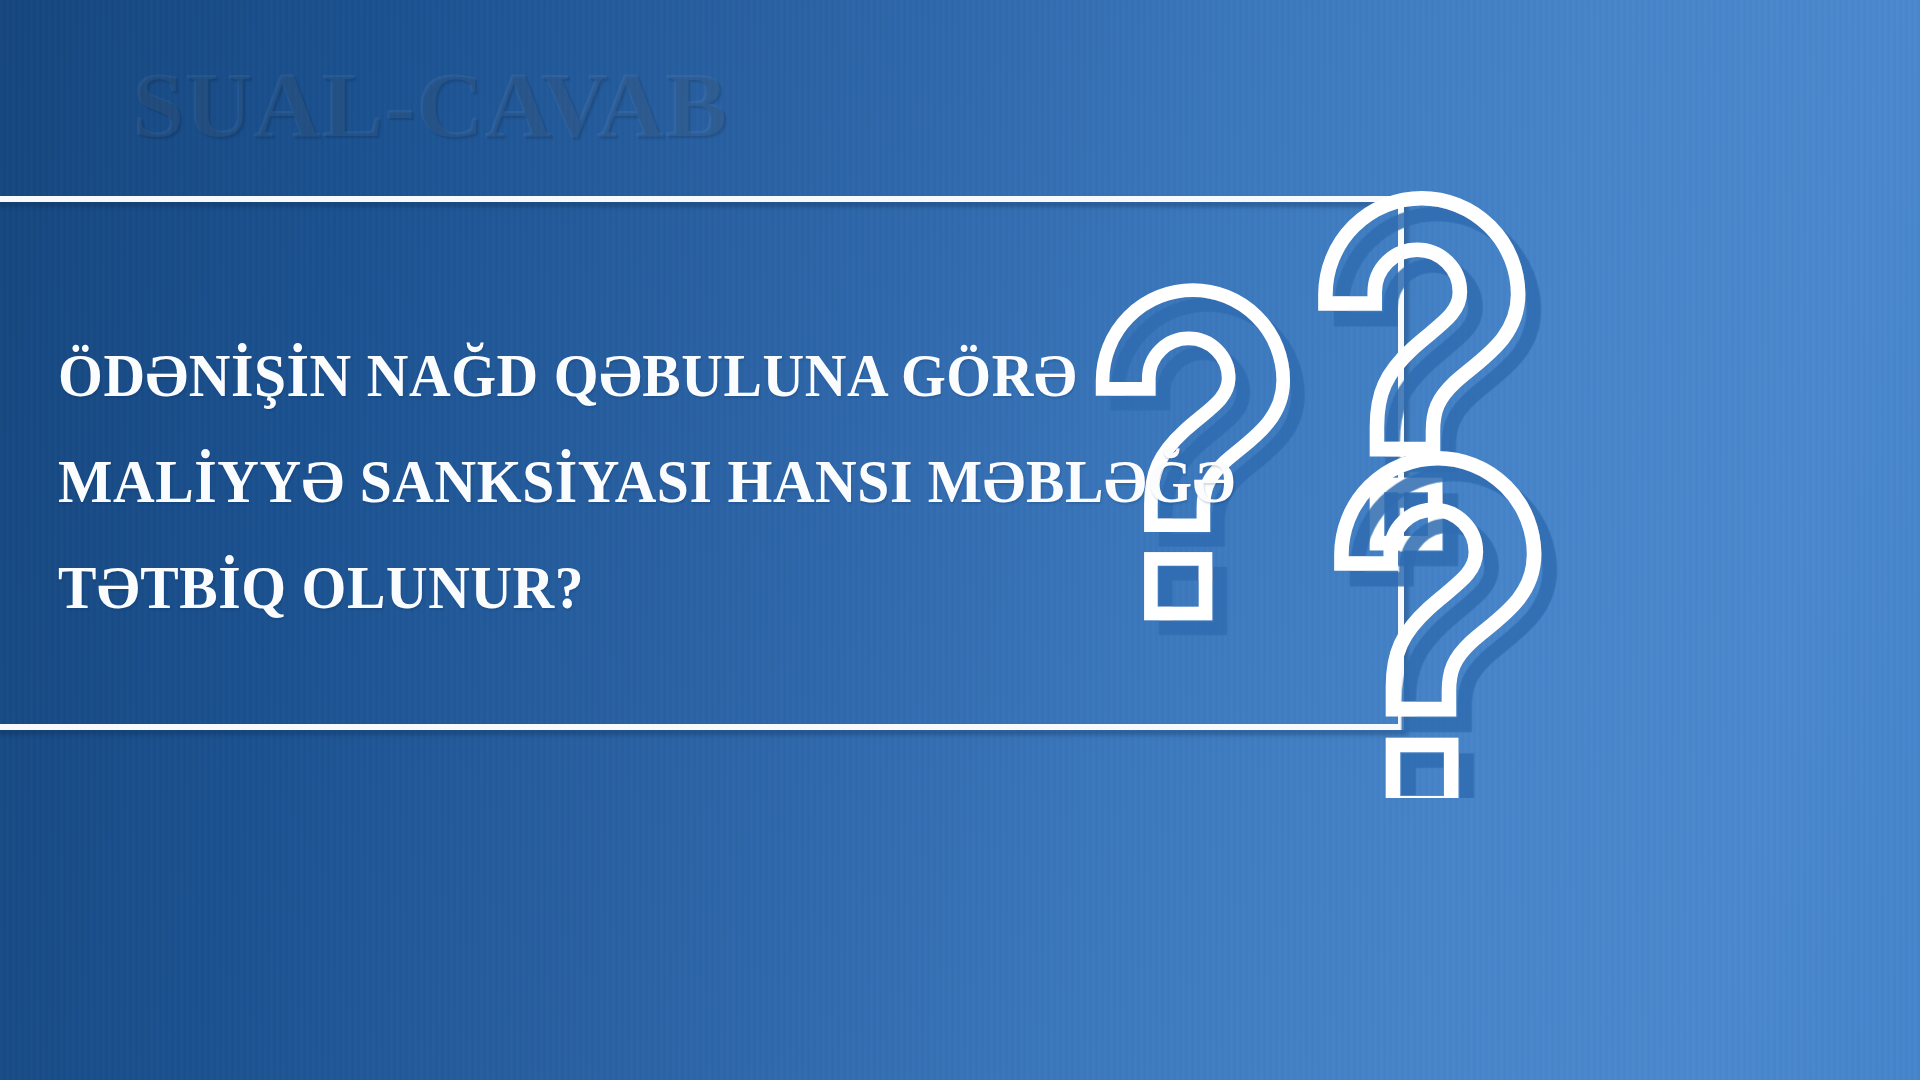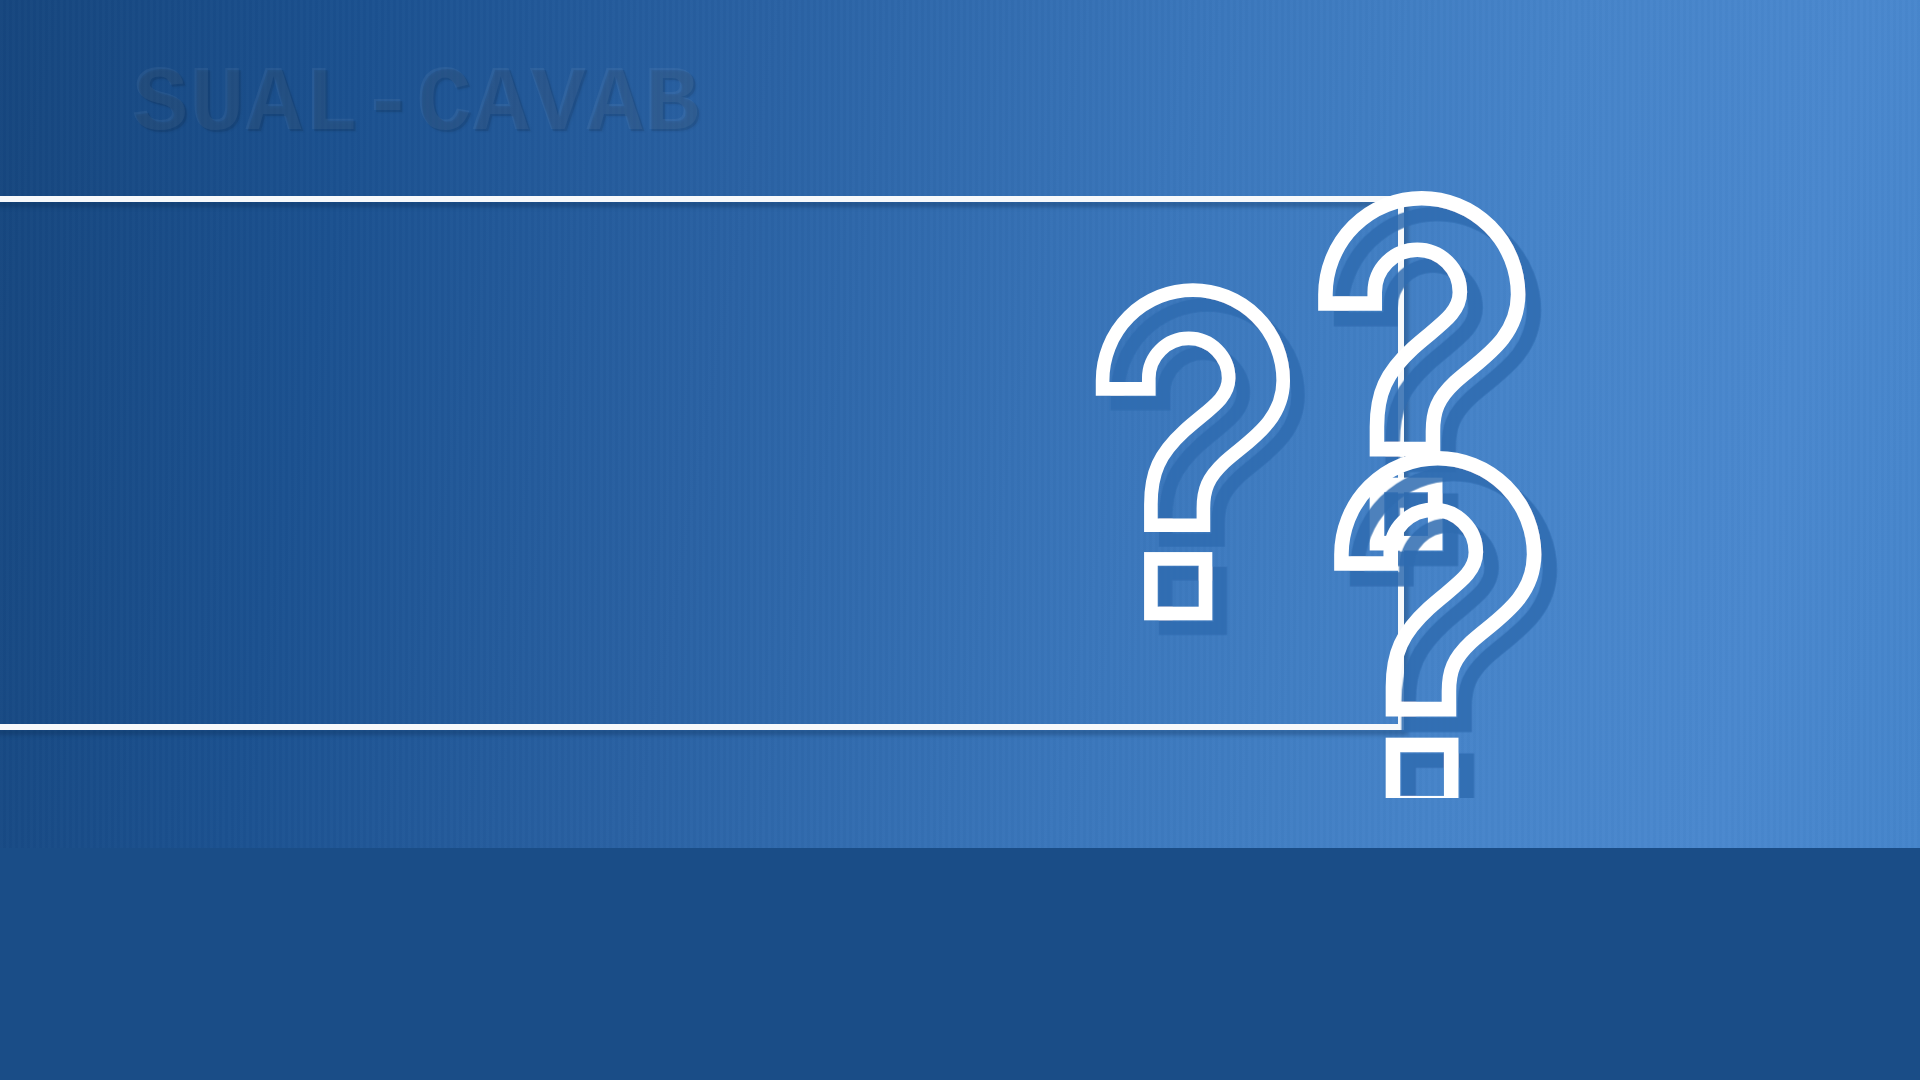--- a/index.html
+++ b/index.html
@@ -7,23 +7,23 @@
     padding: 0;
     width: 1920px;
     height: 1080px;
     overflow: hidden;
     background: #1a4d87;
   }
 
   #stage {
     position: relative;
     width: 1920px;
-    height: 848px;
+    height: 1080px;
     overflow: hidden;
-    font-family: Liberation Mono, monospace;
+    font-family: Liberation Serif, serif;
     background:
       linear-gradient(100deg,
         #16467e 0%,
         #1b5190 18%,
         #2a62a4 38%,
         #3a76bb 58%,
         #4684c9 76%,
         #4a88ce 90%,
         #4585cb 100%);
   }
@@ -157,14 +157,19 @@
       <g transform="translate(10,110) scale(1.05)" filter="url(#qshadow)">
         <use href="#qmark"></use>
       </g>
 
       <g transform="translate(248,278) scale(1.12)" filter="url(#qshadow)">
         <use href="#qmark"></use>
       </g>
     </svg>
   </div>
 
+  <div id="headline">
+    <div class="hl-line">ÖDƏNİŞİN NAĞD QƏBULUNA GÖRƏ</div>
+    <div class="hl-line">MALİYYƏ SANKSİYASI HANSI MƏBLƏĞƏ</div>
+    <div class="hl-line">TƏTBİQ OLUNUR?</div>
+  </div>
 
 </div>
 
 </body></html>

